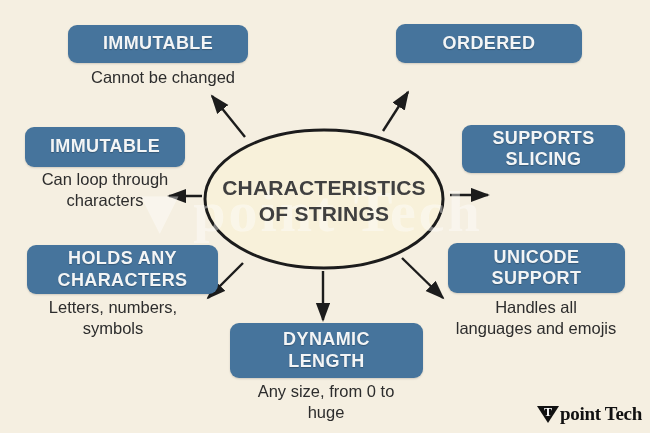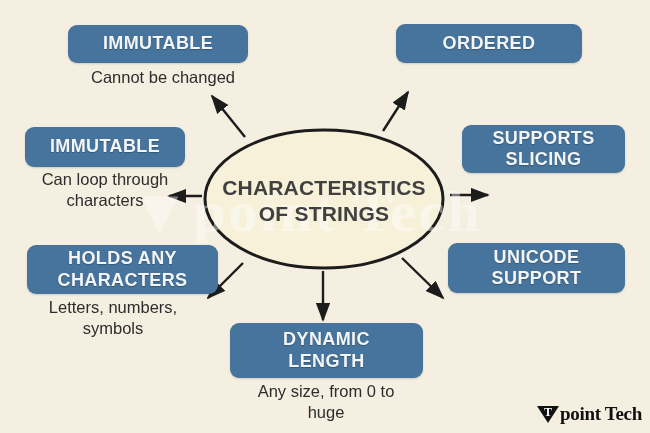--- a/index.html
+++ b/index.html
@@ -118,20 +118,22 @@
   <div class="node-desc desc-holds">Letters, numbers,
 symbols</div>
 
   <div class="node-box box-dynamic">DYNAMIC
 LENGTH</div>
   <div class="node-desc desc-dynamic">Any size, from 0 to
 huge</div>
 
   <div class="node-box box-unicode">UNICODE
 SUPPORT</div>
+  <div class="node-desc desc-unicode">Handles all
+languages and emojis</div>
 
   <div class="brand-logo">
     <svg width="24" height="19" viewBox="0 0 24 19">
       <polygon points="1,1 23,1 12,18" fill="#111"></polygon>
       <text x="12" y="11" text-anchor="middle" fill="#ffffff" font-family="Liberation Serif, serif" font-size="12" font-weight="bold">T</text>
     </svg>
     <span class="logo-text">point Tech</span>
   </div>
 
 </div>

